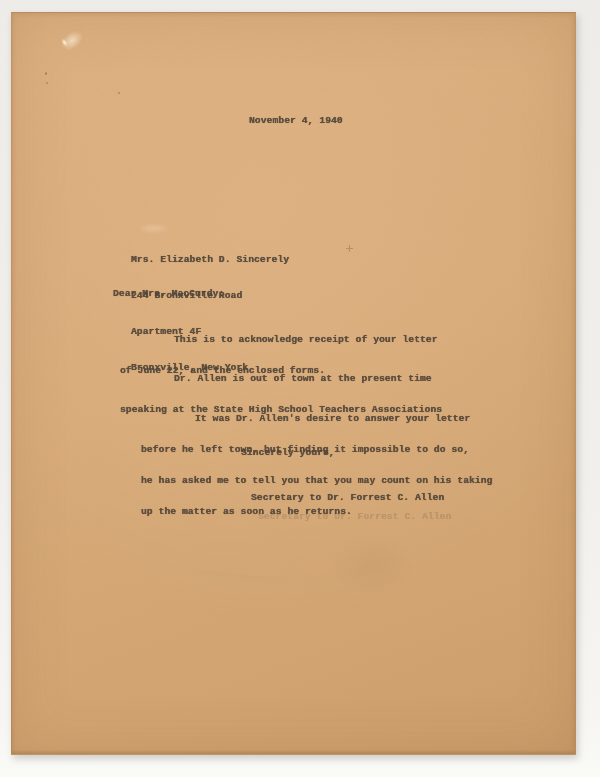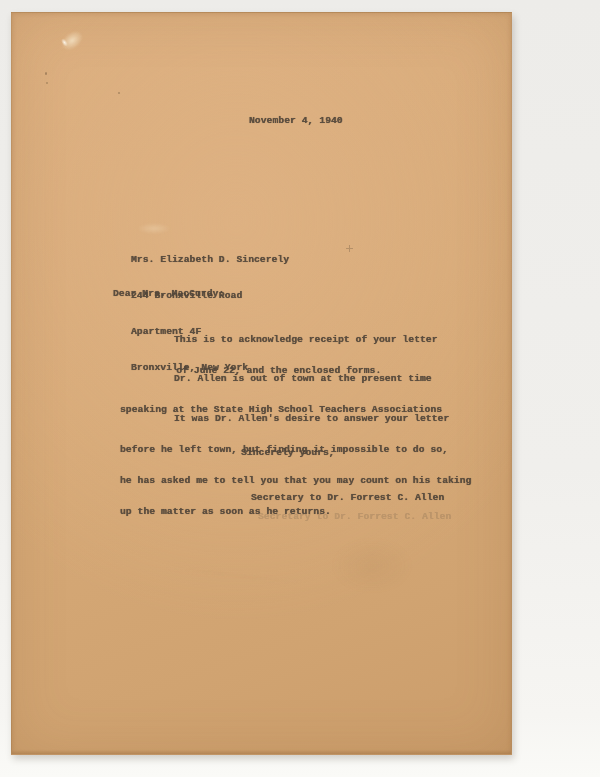--- a/index.html
+++ b/index.html
@@ -13,21 +13,21 @@
   .scan-bg {
     position: relative;
     width: 600px;
     height: 777px;
     background: linear-gradient(180deg, #edece9 0%, #f0efec 60%, #f6f5f2 92%, #fafaf7 100%);
   }
   .paper {
     position: absolute;
     left: 11px;
     top: 12px;
-    width: 501px;
+    width: 565px;
     height: 743px;
     background:
       radial-gradient(ellipse 120% 90% at 45% 28%, rgba(226,182,137,0.55) 0%, rgba(222,176,130,0.0) 60%),
       linear-gradient(160deg, #dbae7e 0%, #d7aa78 45%, #d0a371 80%, #cb9d6b 100%);
     box-shadow:
       inset 0 0 55px rgba(140, 95, 50, 0.18),
       inset 0 0 5px rgba(145, 100, 55, 0.30),
       2px 4px 7px rgba(70, 58, 44, 0.22);
     border: 1px solid rgba(130, 90, 45, 0.30);
     box-sizing: border-box;
@@ -41,23 +41,23 @@
     letter-spacing: 0.1px;
     font-weight: 700;
     white-space: pre;
     text-shadow: 0 0 0.7px rgba(82, 70, 58, 0.85), 0.4px 0.4px 0.6px rgba(82, 70, 58, 0.45);
     opacity: 0.92;
   }
   .date-line      { left: 237px; top: 103px; }
   .recipient      { left: 119px; top: 217px; line-height: 12px; }
   .salutation     { left: 101px; top: 276px; }
   .para           { left: 108px; }
-  .para-1         { top: 301px; text-align: center; }
+  .para-1         { top: 301px; }
   .para-2         { top: 340px; }
-  .para-3         { top: 380px; }
+  .para-3         { top: 380px; margin-left: 21px; }
   .para .indent   { text-indent: 54px; }
   .closing        { left: 229px; top: 435px; }
   .signature      { left: 239px; top: 480px; }
   .signature-ghost {
     left: 246px; top: 499px;
     opacity: 0.18;
     filter: blur(0.4px);
     transform: scaleY(0.9);
   }
   

